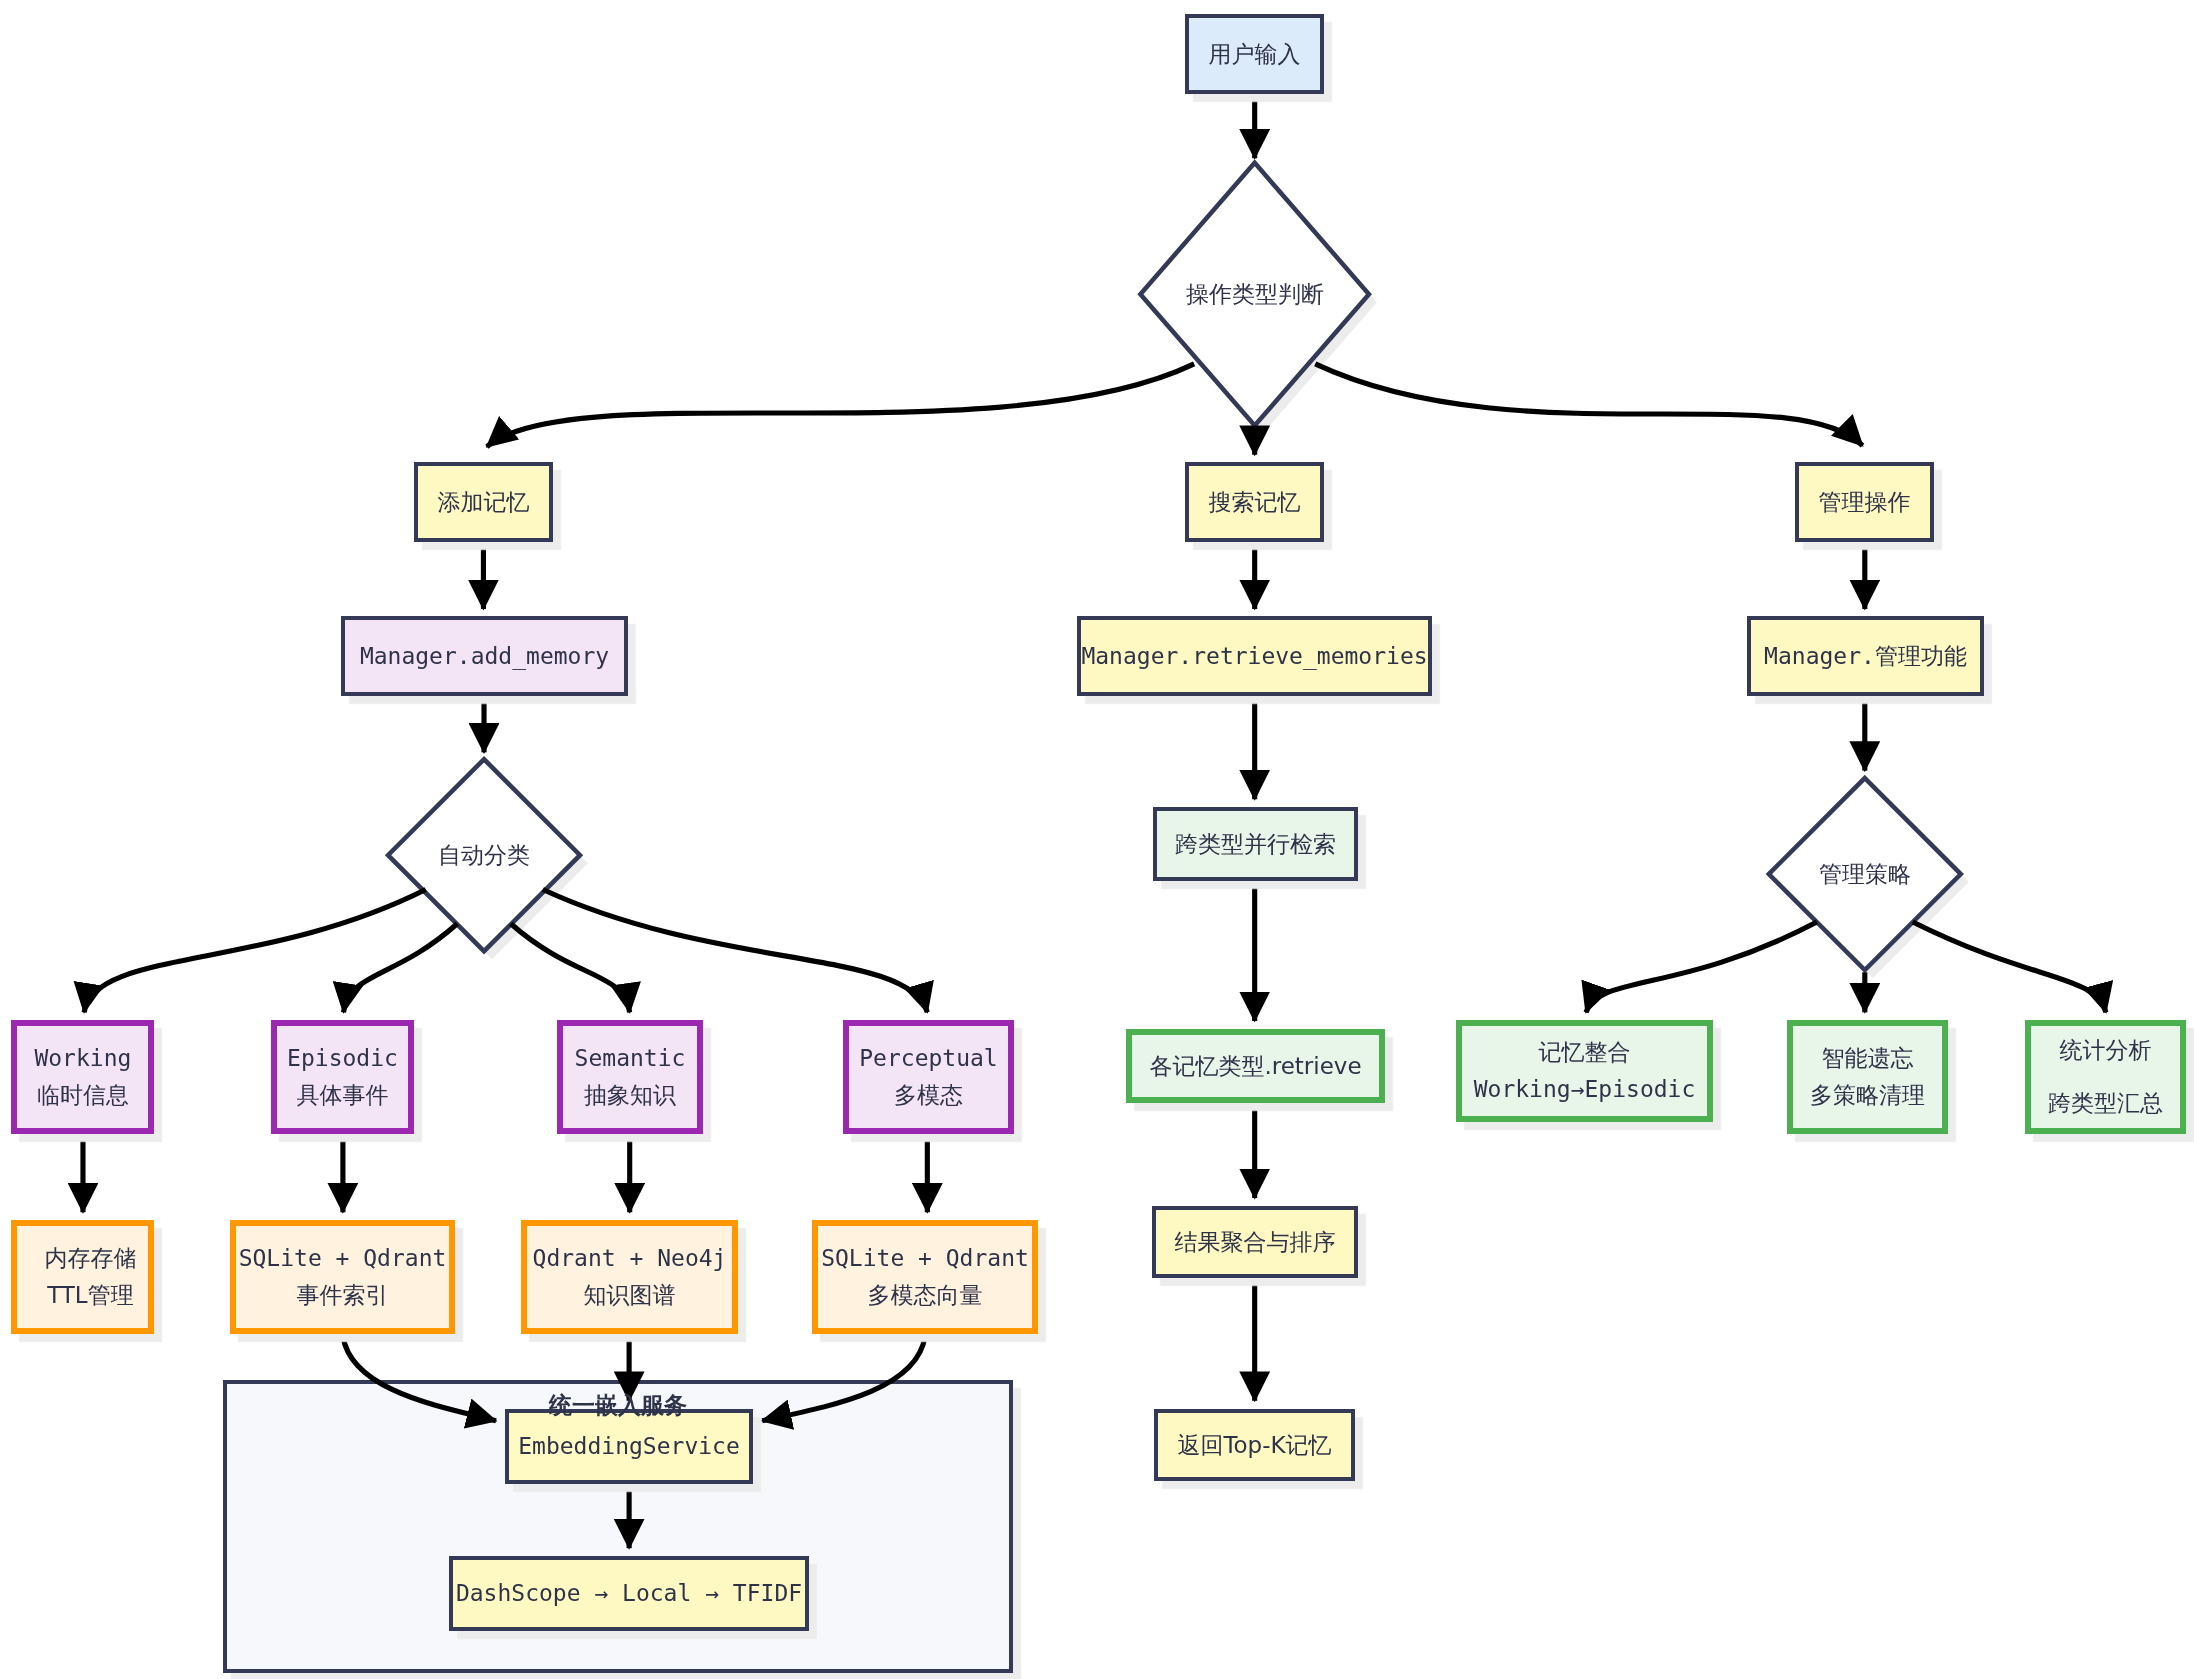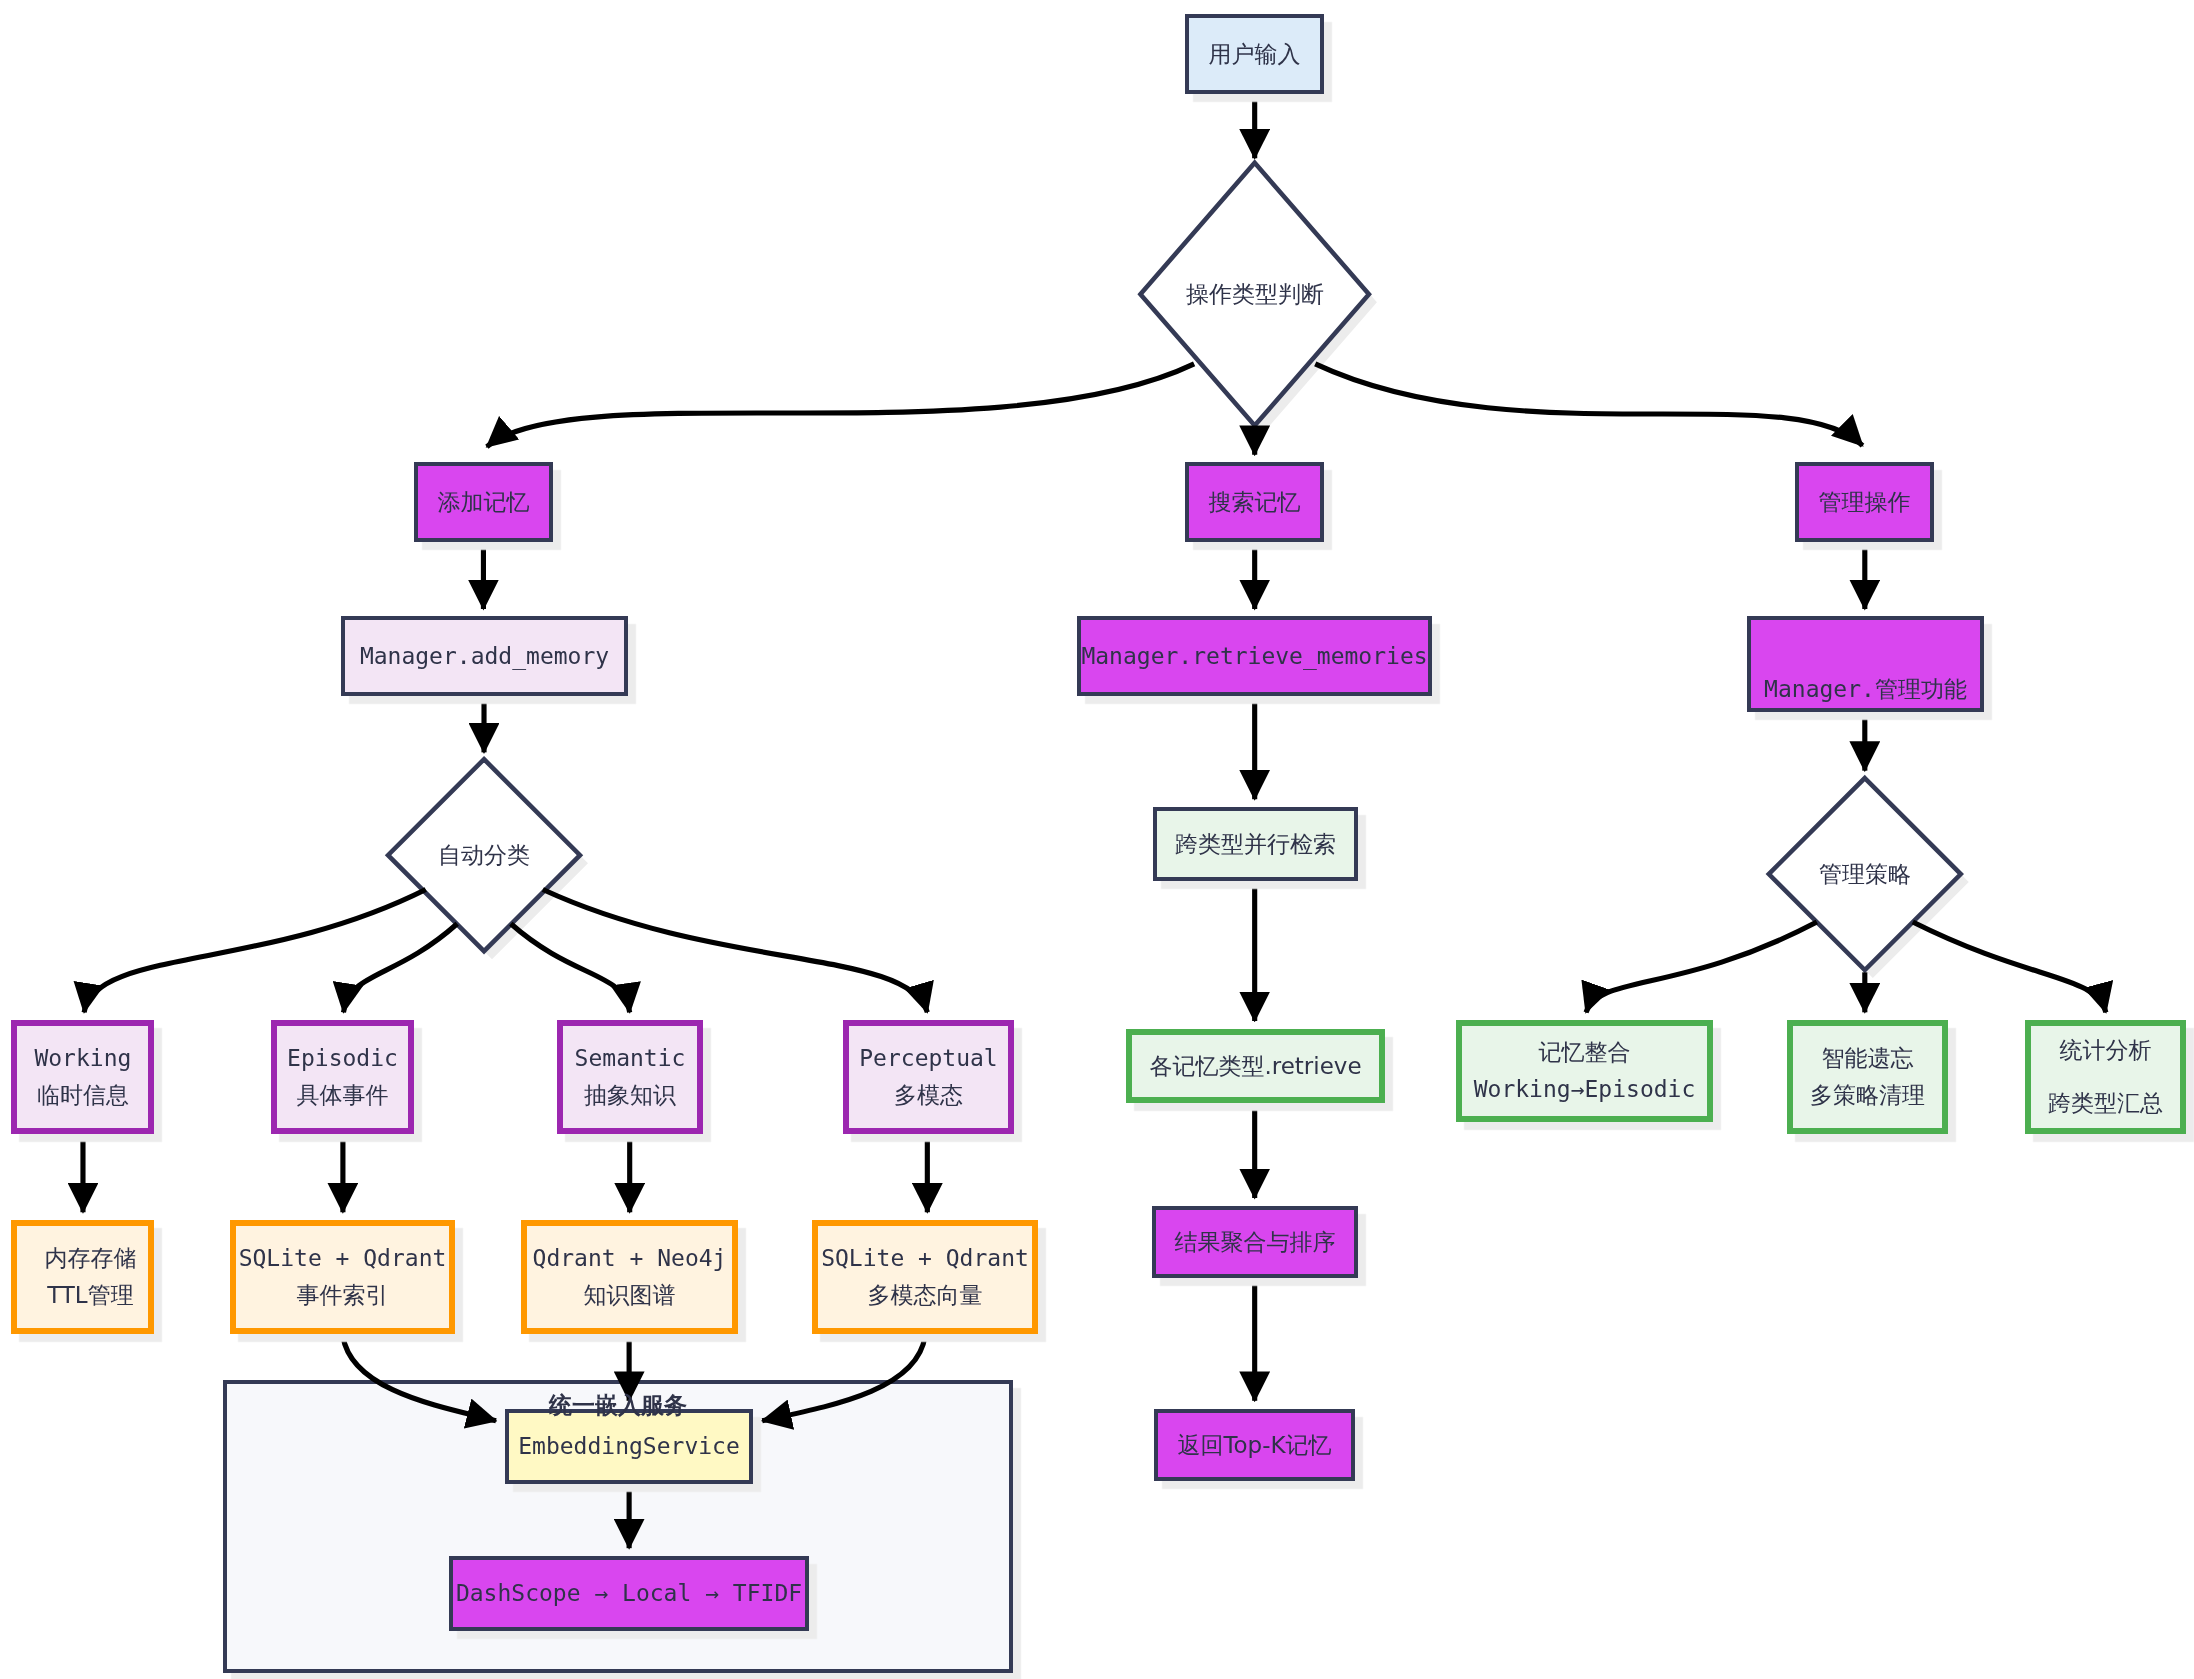--- a/index.html
+++ b/index.html
@@ -4,21 +4,21 @@
 <style>
   html,body{margin:0;padding:0;background:#ffffff;}
   #canvas{position:relative;width:2194px;height:1679px;background:#ffffff;overflow:hidden;
           font-family:"DejaVu Sans",sans-serif;color:var(--c-text,#2f3349);}
   svg.edge-layer{position:absolute;left:0;top:0;z-index:2;}
   .edge{stroke:var(--c-edge,#000);stroke-width:9;fill:none;}
   .diamond{fill:#ffffff;stroke:var(--c-navy,#343a55);stroke-width:8;}
   .diamond-shadow{fill:var(--c-shadow,#ececec);stroke:none;}
   .node{position:absolute;z-index:3;display:flex;flex-direction:column;align-items:center;
         justify-content:center;text-align:center;font-size:23px;line-height:37px;
-        background:#d946ef;border:4px solid var(--c-navy,#343a55);box-sizing:border-box;
+        background:#fef9c3;border:4px solid var(--c-navy,#343a55);box-sizing:border-box;
         box-shadow:8px 8px 1.1px var(--c-shadow,#ececec);}
   .mono{font-family:"DejaVu Sans Mono","DejaVu Sans",monospace;}
   .blue{background:var(--c-blue_fill,#dcebf9);}
   .lav{background:var(--c-purple_fill,#f3e5f5);}
   .purple{background:var(--c-purple_fill,#f3e5f5);border:6.3px solid var(--c-purple_border,#9c27b0);}
   .orange{background:var(--c-orange_fill,#fff3e0);border:6.3px solid var(--c-orange_border,#ff9800);}
   .greensoft{background:var(--c-green_fill,#e8f5e9);}
   .green{background:var(--c-green_fill,#e8f5e9);border:6.3px solid var(--c-green_border,#4caf50);}
   .yellow{background:var(--c-yellow_fill,#fff9c4);}
   .dlabel{position:absolute;z-index:3;transform:translate(-50%,-50%);font-size:23px;
@@ -99,21 +99,21 @@
   <div class="node" style="left:1795px;top:462px;width:139px;height:80px;">
     <span>管理操作</span>
   </div>
 
   <div class="node lav mono" style="left:341px;top:616px;width:287px;height:80px;">
     <span>Manager.add_memory</span>
   </div>
   <div class="node mono" style="left:1077px;top:616px;width:355px;height:80px;">
     <span>Manager.retrieve_memories</span>
   </div>
-  <div class="node mono" style="left:1747px;top:616px;width:237px;height:96px;justify-content:flex-end;">
+  <div class="node mono" style="left:1747px;top:616px;width:237px;height:80px;">
     <span>Manager.管理功能</span>
   </div>
 
   <div class="node purple mono" style="left:11.4px;top:1020px;width:143px;height:114px;">
     <span>Working</span>
     <span>临时信息</span>
   </div>
   <div class="node purple mono" style="left:271px;top:1020px;width:143px;height:114px;">
     <span>Episodic</span>
     <span>具体事件</span>

